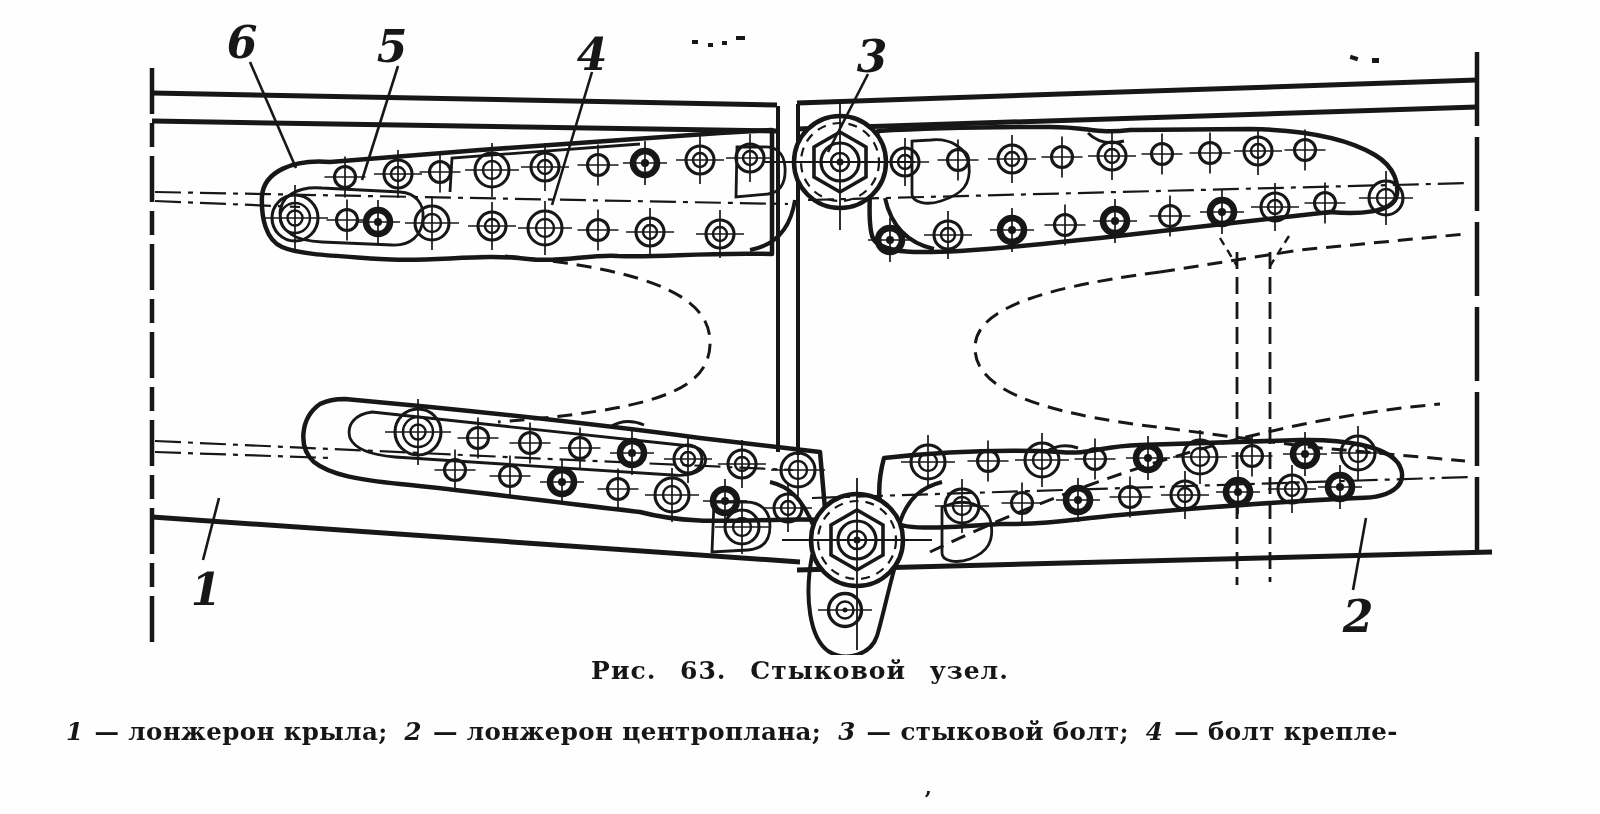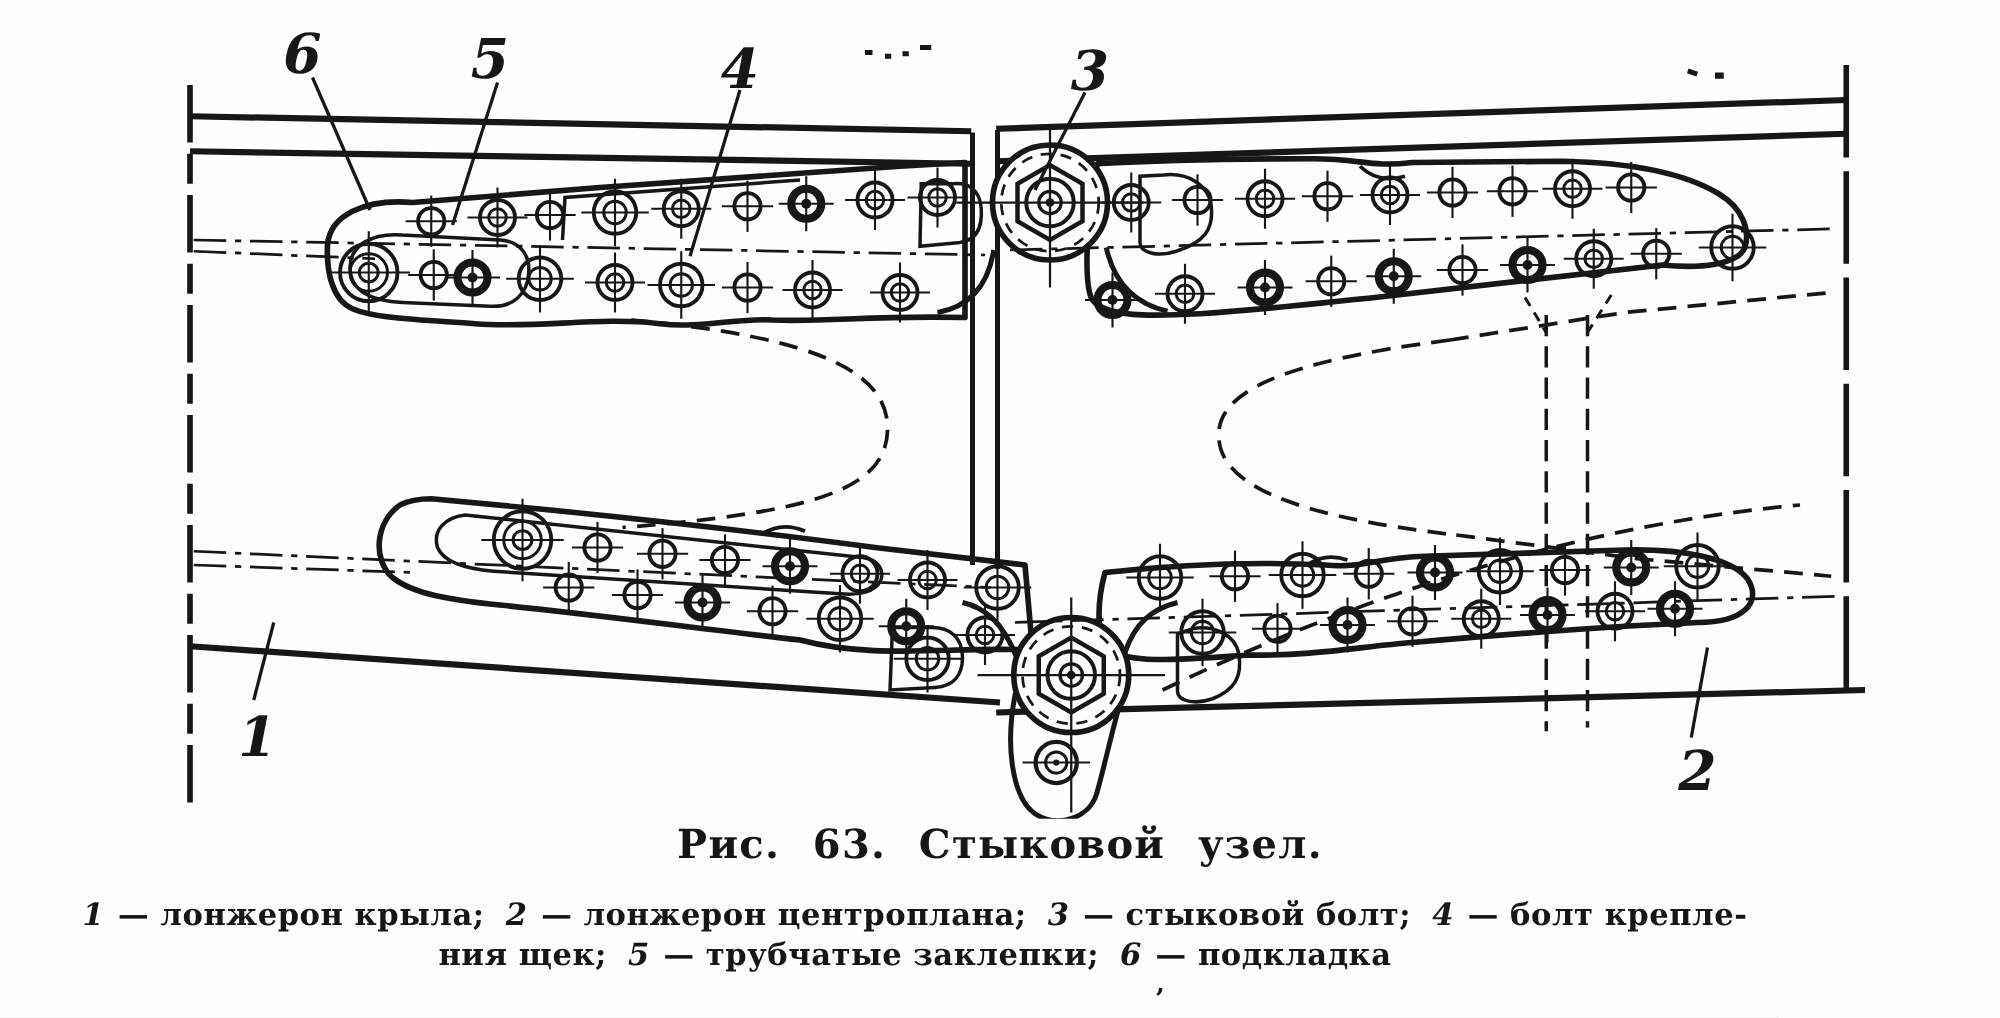--- a/index.html
+++ b/index.html
@@ -1,21 +1,21 @@
 <!DOCTYPE html>
 <html><head>
 <meta charset="utf-8">
 <style>
   html,body{margin:0;padding:0;background:#e8e8e8;}
   .page{position:relative;width:1600px;height:814px;background:#fefefe;overflow:hidden;
         font-family:"DejaVu Serif", serif;color:#161616;}
   svg{position:absolute;top:0;left:0;}
   .ink{stroke:#171717;fill:none;}
   .caption{position:absolute;top:656px;left:0;width:1600px;text-align:center;
-           font-size:32px;font-weight:bold;word-spacing:14px;letter-spacing:1px;}
+           font-size:25px;font-weight:bold;word-spacing:14px;letter-spacing:1px;}
   .legend{position:absolute;top:716px;left:0;width:1464px;text-align:center;
           font-size:24.5px;font-weight:bold;letter-spacing:0.4px;line-height:32px;}
   .legend .lnum{font-style:italic;font-weight:bold;margin:0 2px 0 8px;}
   .legend .lnum:first-child{margin-left:0;}
   .artifact{position:absolute;top:786px;left:924px;font-size:22px;font-weight:bold;}
   .callout{font-family:"DejaVu Serif",serif;font-style:italic;font-weight:bold;
            font-size:44px;fill:#171717;}
 </style>
 </head>
 <body>
@@ -559,18 +559,17 @@
     <text class="callout" x="872" y="72">3</text>
     <text class="callout" x="206" y="605">1</text>
     <text class="callout" x="1358" y="632">2</text>
   </g>
 </svg>
 
 <div class="caption">Рис. 63. Стыковой узел.</div>
 
 <div class="legend">
   <div class="legend-line" id="legend-line-1"><span class="lnum">1</span><span> — лонжерон крыла; </span><span class="lnum">2</span><span> — лонжерон центроплана; </span><span class="lnum">3</span><span> — стыковой болт; </span><span class="lnum">4</span><span> — болт крепле-</span></div>
-  <div class="legend-line" id="legend-line-2"><span>ния щек; </span><span class="lnum">5</span><span> — трубчатые заклепки; </span><span class="lnum">6</span><span> — подкладка</span></div>
 </div>
 
 <div class="artifact">’</div>
 
 </div>
 
 </body></html>

